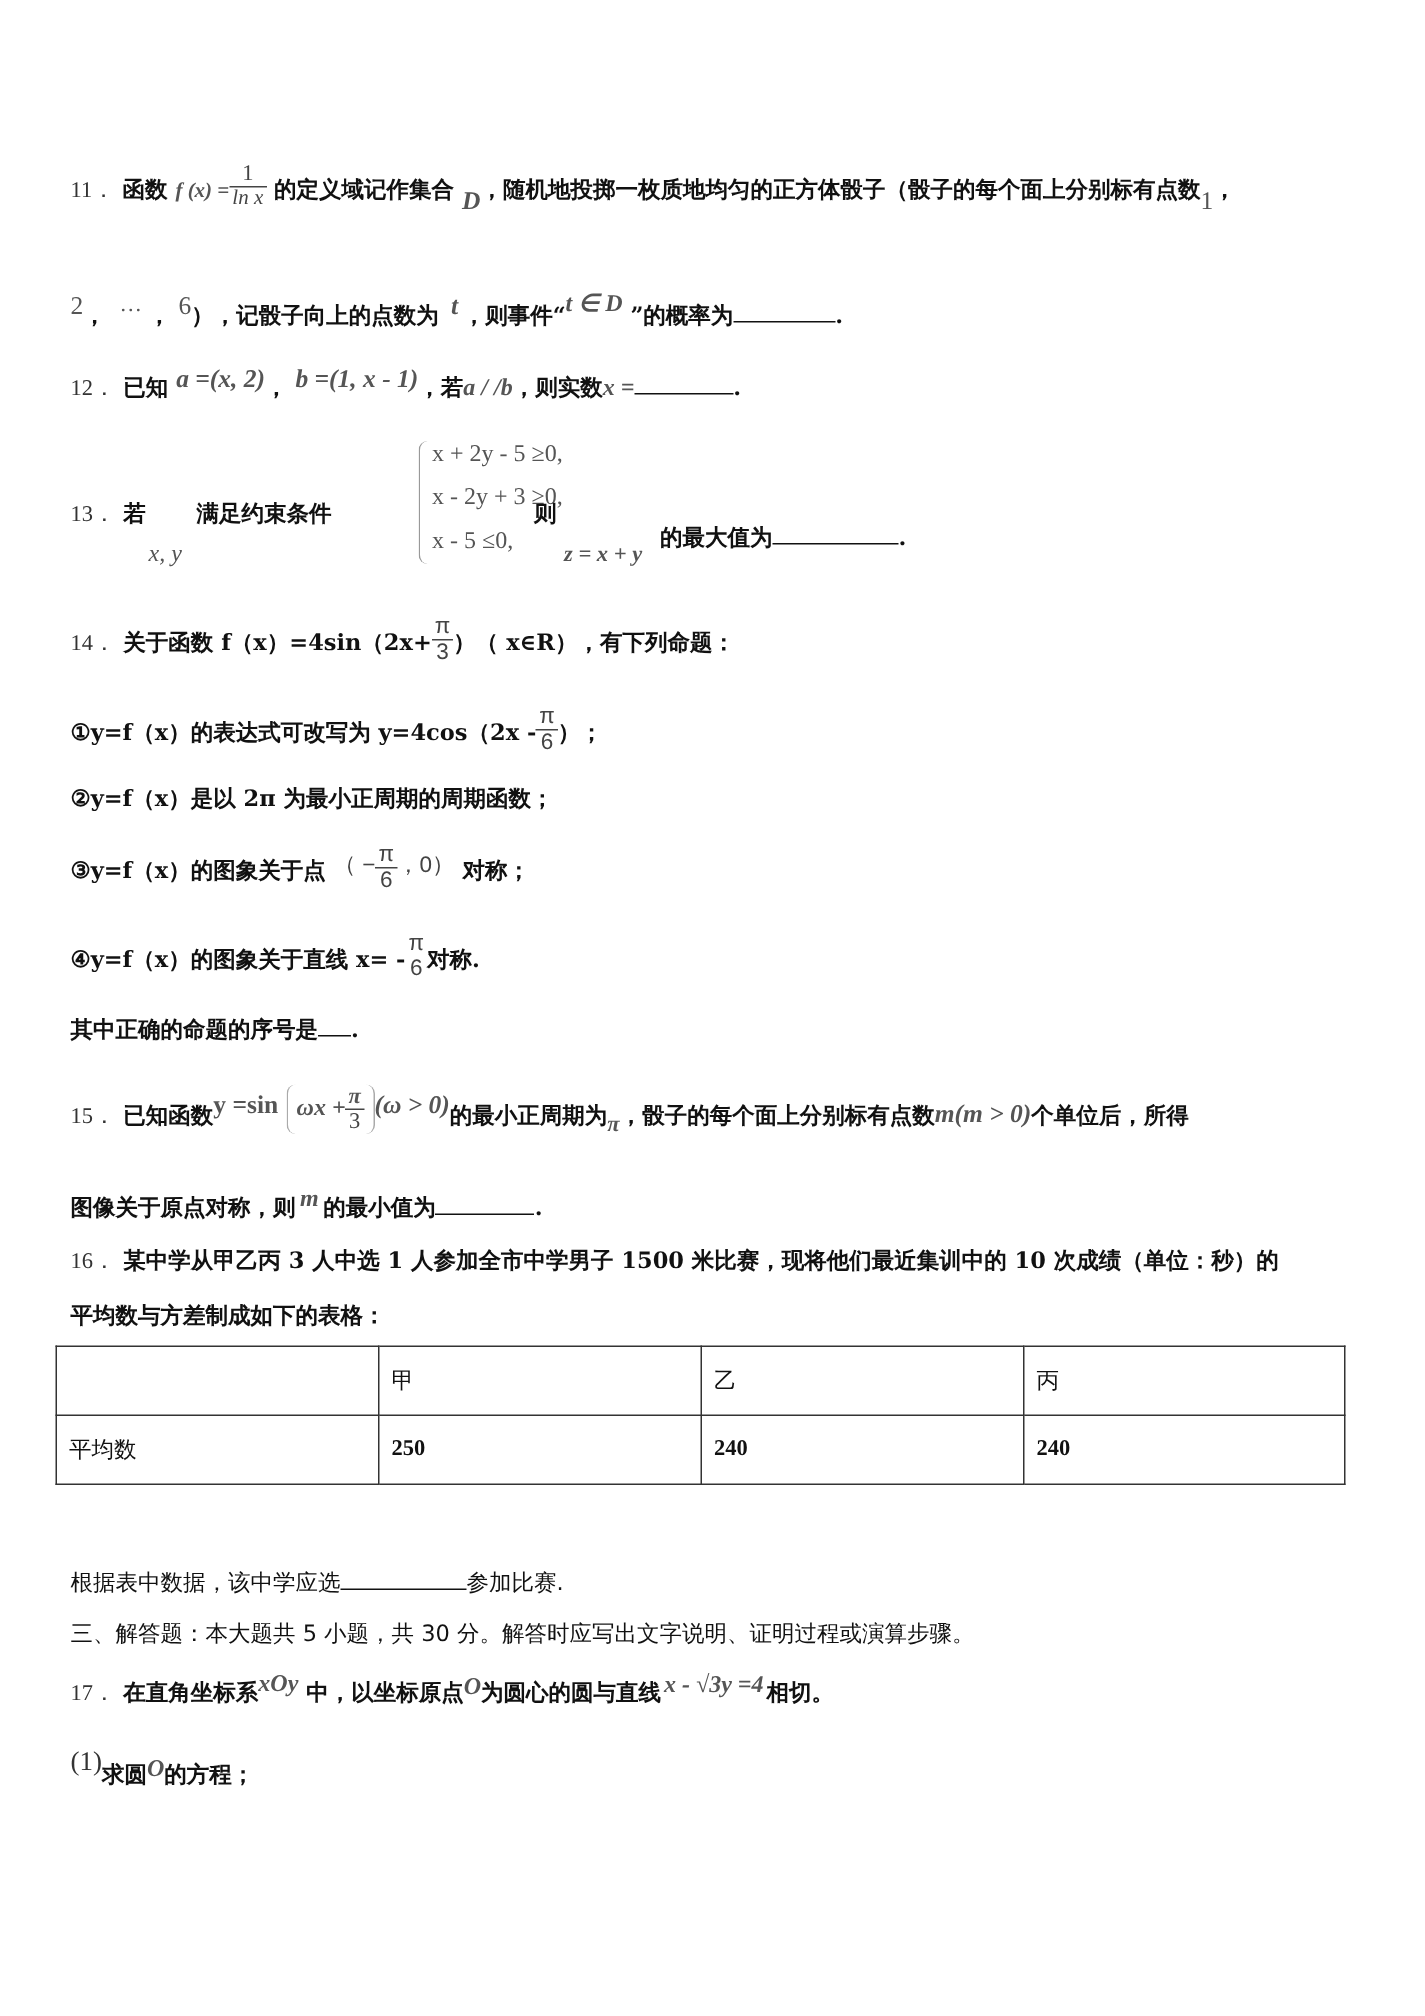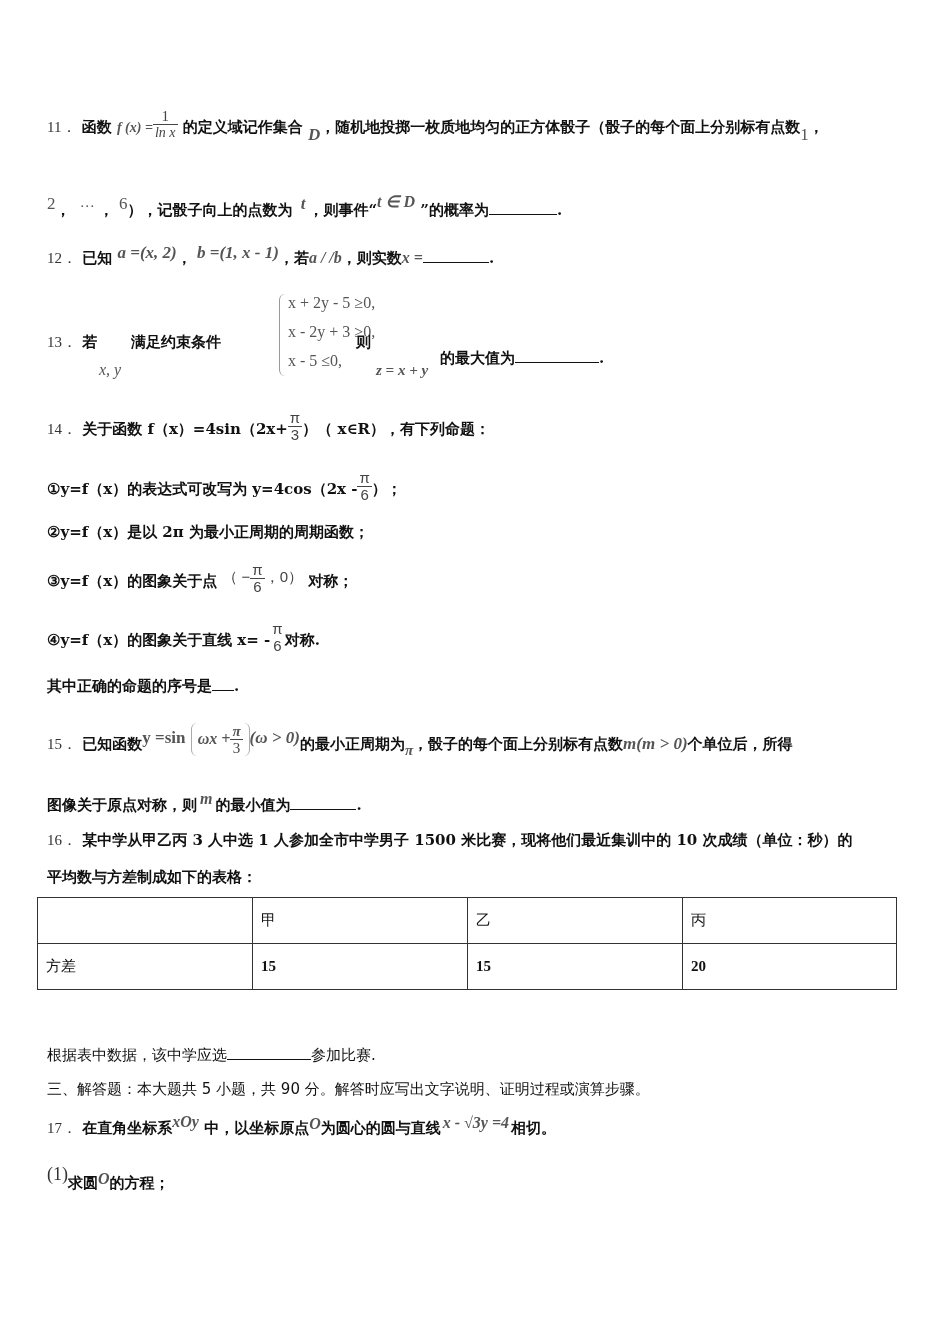--- a/index.html
+++ b/index.html
@@ -115,33 +115,33 @@
 
 <table class="data">
   <tbody>
       <tr>
     <td class="h" style="width:198px;"></td>
     <td class="h" style="width:198px;">甲</td>
     <td class="h" style="width:198px;">乙</td>
     <td class="h">丙</td>
   </tr>
   <tr>
-    <td class="h">方差</td>
-    <td class="b">15</td>
-    <td class="b">15</td>
-    <td class="b">20</td>
+    <td class="h">平均数</td>
+    <td class="b">250</td>
+    <td class="b">240</td>
+    <td class="b">240</td>
   </tr>
 </tbody>
   </table>
 
 <div class="sec" style="top:1045px;">
   <span>根据表中数据，该中学应选</span><span class="blank" style="width:84px;border-bottom-width:1px;"></span><span>参加比赛.</span>
 </div>
 
-<div class="sec" style="top:1080px;">三、解答题：本大题共 5 小题，共 90 分。解答时应写出文字说明、证明过程或演算步骤。</div>
+<div class="sec" style="top:1080px;">三、解答题：本大题共 5 小题，共 30 分。解答时应写出文字说明、证明过程或演算步骤。</div>
 
 <div class="line" style="top:1118px;">
   <span class="num">17．</span>
   <span>在直角坐标系</span><span class="m" style="font-size:16px;position:relative;top:-6px;">xOy</span>
   <span>中，以坐标原点</span><span class="m" style="font-size:16px;position:relative;top:-4px;">O</span><span>为圆心的圆与直线</span><span class="m" style="font-size:16px;position:relative;top:-5px;margin:0 2px;">x -  √3y =4</span><span>相切。</span>
 </div>
 
 <div class="line" style="top:1172px;">
   <span class="mr" style="font-size:18px;position:relative;top:-8px;color:#333;">(1)</span><span>求圆</span><span class="m" style="font-size:16px;position:relative;top:-4px;">O</span><span>的方程；</span>
 </div>

